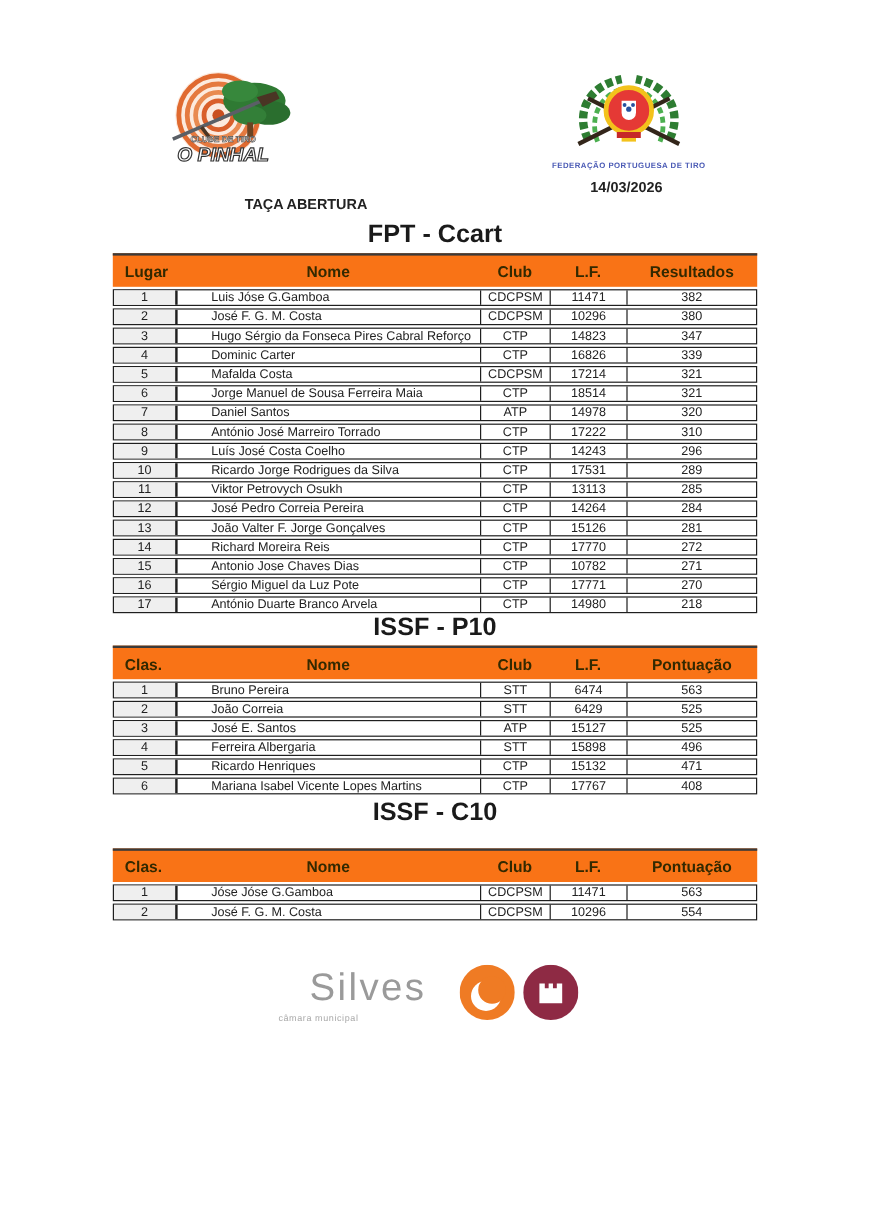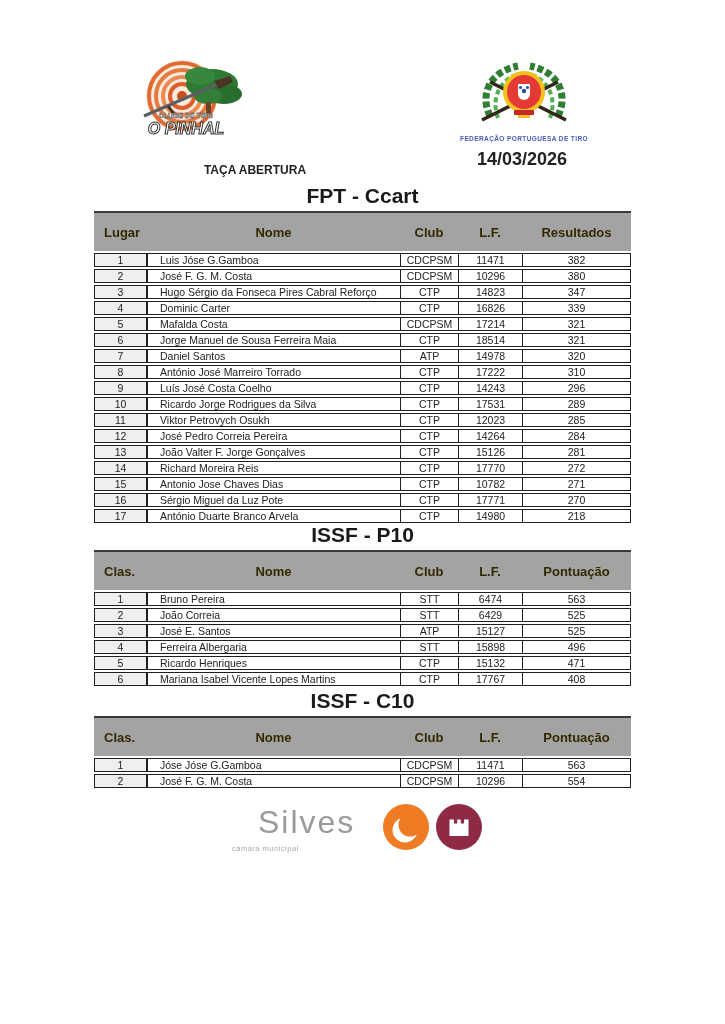--- a/index.html
+++ b/index.html
@@ -8,48 +8,48 @@
   .page { position:relative; width:725px; height:1024px; background:#fff; overflow:hidden; }
 
   
   .club-logo { position:absolute; left:138px; top:56px; width:112px; height:90px; }
   .fed-logo  { position:absolute; left:468px; top:58px; width:112px; height:74px; }
   .fed-caption { position:absolute; left:458px; top:135px; width:132px; text-align:center;
                  font-size:6.5px; font-weight:bold; letter-spacing:.4px; color:#4a5ab5; }
   .event-title { position:absolute; left:175px; top:163px; width:160px; text-align:center;
                  font-size:12px; font-weight:bold; color:#222; }
   .event-date  { position:absolute; left:452px; top:149px; width:140px; text-align:center;
-                 font-size:18px; font-weight:bold; color:#222; }
+                 font-size:12px; font-weight:bold; color:#222; }
 
   
   .content { position:absolute; left:94px; top:184px; width:537px; }
   .section-title { text-align:center; font-size:21px; font-weight:bold; color:#1a1a1a; line-height:24px; }
   .t1-title { margin-bottom:3px; }
   .t2-title { margin-bottom:3px; }
-  .t3-title { margin-top:3px; margin-bottom:3px; }
+  .t3-title { margin-top:3px; margin-bottom:18px; }
 
   
   .rtable { width:537px; }
   .thead {
     display:grid; grid-template-columns:53px 253px 58px 64px 1fr;
-    background:#a3a3a3; border-top:2px solid #3a3a3a;
-    height:40px; align-items:center;
+    background:#f97316; border-top:2px solid #3a3a3a;
+    height:28px; align-items:center;
     font-size:13px; font-weight:bold; color:#332900;
   }
   .thead .th { text-align:center; }
   .thead .col0 { text-align:left; padding-left:10px; }
   .trow {
     display:grid; grid-template-columns:53px 253px 58px 64px 1fr;
     height:14px; margin-top:2px; background:#fff;
     border:1.5px solid #1f1f1f; align-items:center;
     font-size:10.5px; color:#222;
   }
   .trow .td { height:100%; display:flex; align-items:center; justify-content:center; overflow:hidden; white-space:nowrap; }
   .trow .col0 { background:#efefef; border-right:2px solid #1f1f1f; }
-  .trow .col1 { justify-content:flex-start; padding-left:12px; border-right:1.5px solid #1f1f1f; }
+  .trow .col1 { justify-content:flex-start; padding-left:28px; border-right:1.5px solid #1f1f1f; }
   .trow .col2 { border-right:1.5px solid #1f1f1f; }
   .trow .col3 { border-right:1.5px solid #1f1f1f; }
 
   
   .footer { position:absolute; left:0; top:798px; width:725px; height:80px; }
   .silves-word { position:absolute; left:258px; top:6px; font-size:32px; color:#9a9a9a;
                  letter-spacing:2px; font-weight:normal; }
   .silves-sub  { position:absolute; left:232px; top:46px; font-size:7.5px; color:#a9a9a9; letter-spacing:.5px; }
   .circle-badge { position:absolute; top:6px; width:46px; height:46px; }
   .moon-badge   { left:383px; }
@@ -186,21 +186,21 @@
           <div class="td col0">10</div>
           <div class="td col1">Ricardo Jorge Rodrigues da Silva</div>
           <div class="td col2">CTP</div>
           <div class="td col3">17531</div>
           <div class="td col4">289</div>
         </div>
         <div class="trow">
           <div class="td col0">11</div>
           <div class="td col1">Viktor Petrovych Osukh</div>
           <div class="td col2">CTP</div>
-          <div class="td col3">12023</div>
+          <div class="td col3">13113</div>
           <div class="td col4">285</div>
         </div>
         <div class="trow">
           <div class="td col0">12</div>
           <div class="td col1">José Pedro Correia Pereira</div>
           <div class="td col2">CTP</div>
           <div class="td col3">14264</div>
           <div class="td col4">284</div>
         </div>
         <div class="trow">

